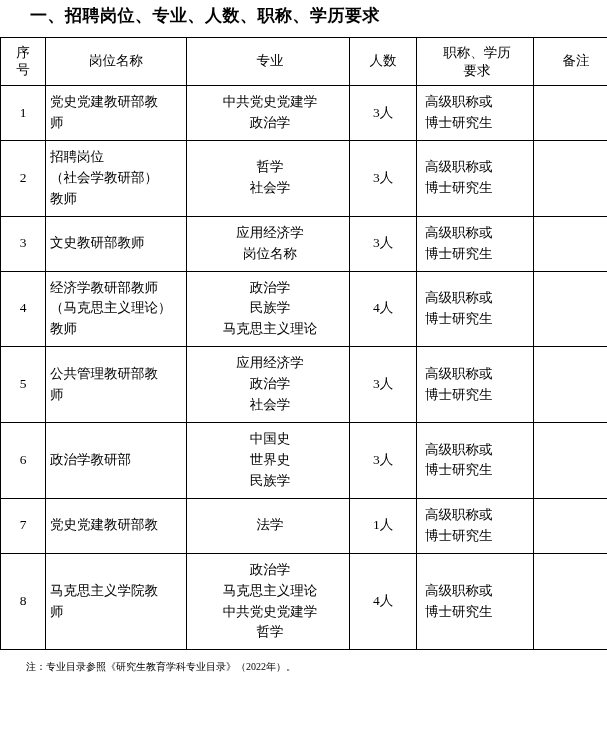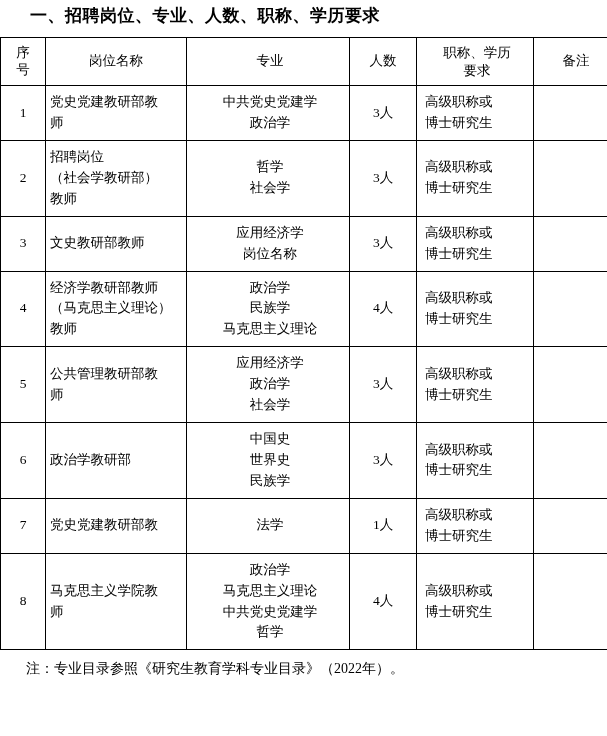--- a/index.html
+++ b/index.html
@@ -54,21 +54,21 @@
     text-align: center !important;
     padding-left: 4px !important;
   }
   .hdr-no { line-height: 1.25; }
   .hdr-req { line-height: 1.3; }
 
   .cell-lines > div { white-space: nowrap; }
   .name-cell { line-height: 1.6; }
 
   .footnote {
-    font-size: 14px;
+    font-size: 10px;
     padding: 10px 0 0 26px;
     white-space: nowrap;
   }
 </style>
 </head>
 <body>
 
 <div class="page">
 
   <div class="doc-title">一、招聘岗位、专业、人数、职称、学历要求</div>

